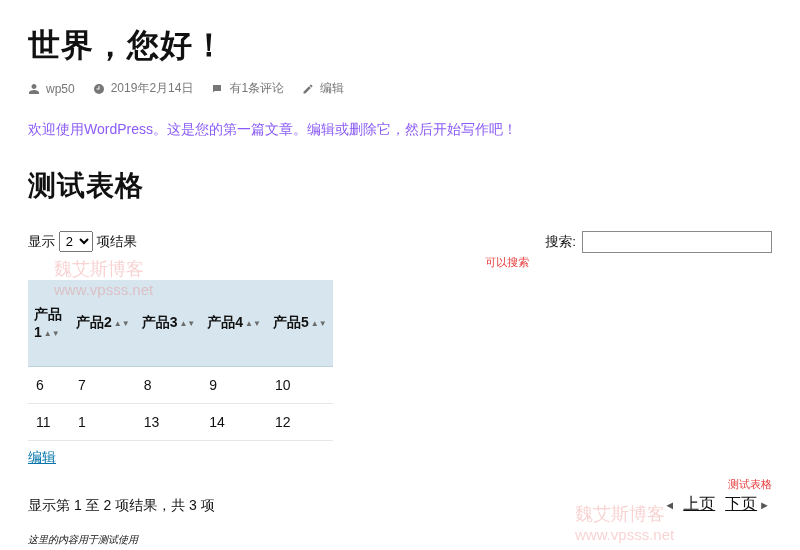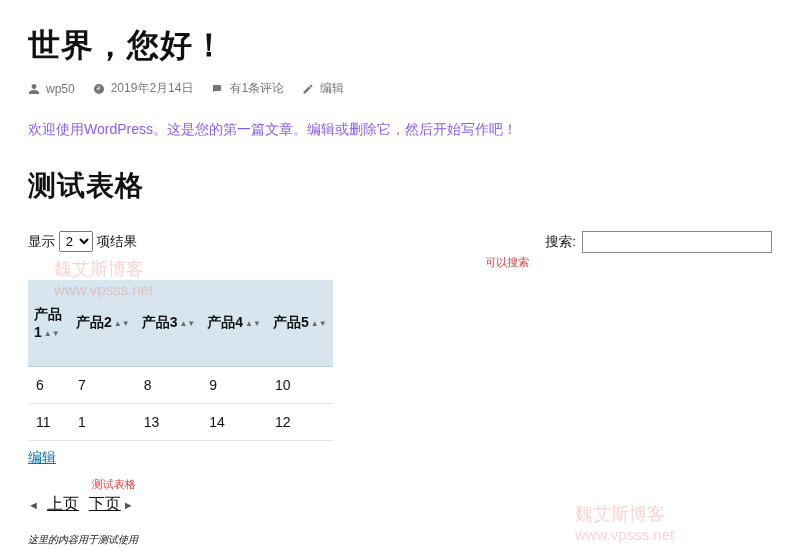--- a/index.html
+++ b/index.html
@@ -208,20 +208,21 @@
       <td>13</td>
       <td>14</td>
       <td>12</td>
     </tr>
   </tbody>
 </table>
 
 <a href="#" class="edit-link">编辑</a>
 
 <div class="footer-row">
+  <div>显示第 1 至 2 项结果，共 3 项</div>
   <div class="pager-block">
     <div class="annot">测试表格</div>
     <div class="pager-links">
       <span class="pager-caret">◄</span><a href="#">上页</a>
       <a href="#">下页</a><span class="pager-caret" style="margin-left:2px;">►</span>
     </div>
   </div>
 </div>
 
 <div class="closing">这里的内容用于测试使用</div>

